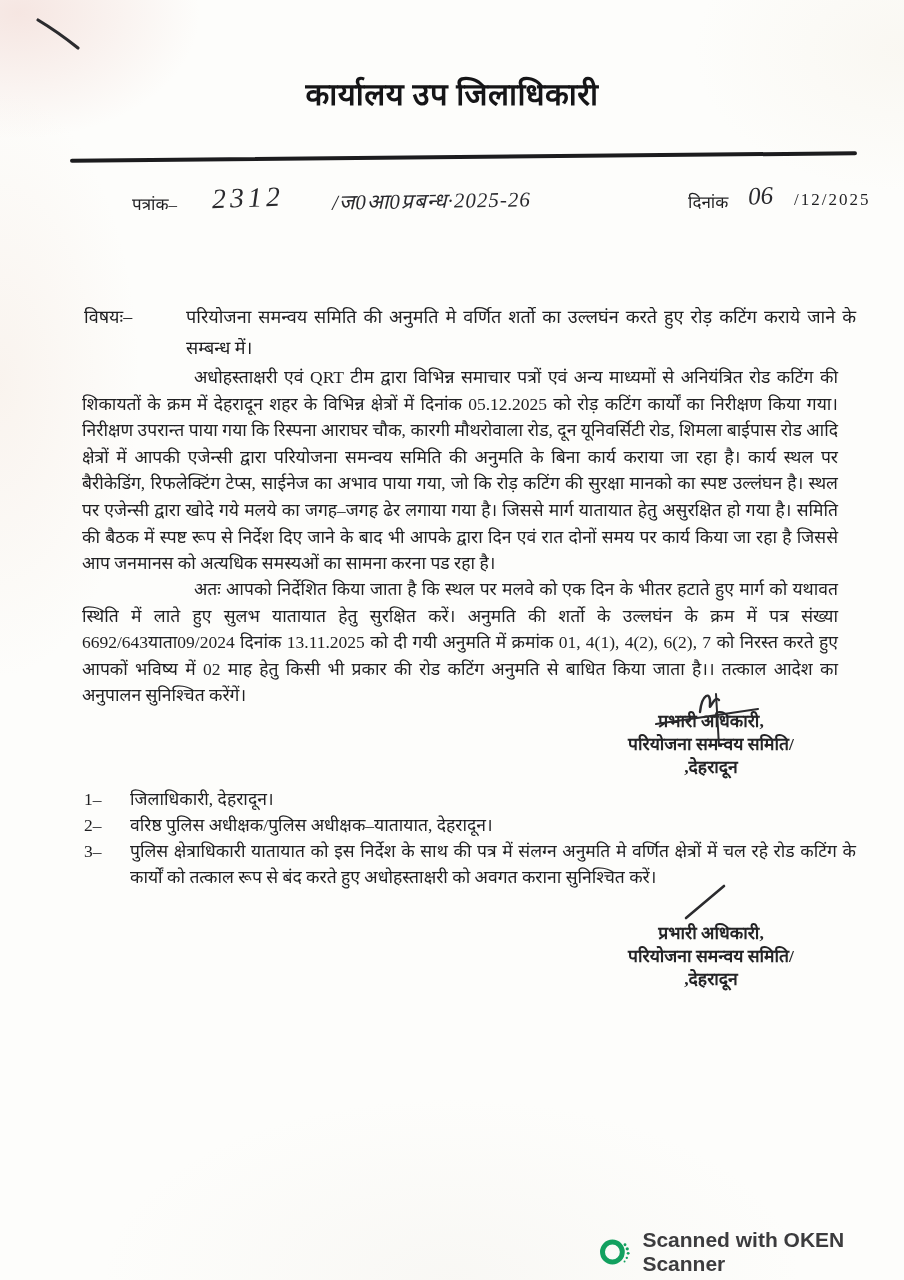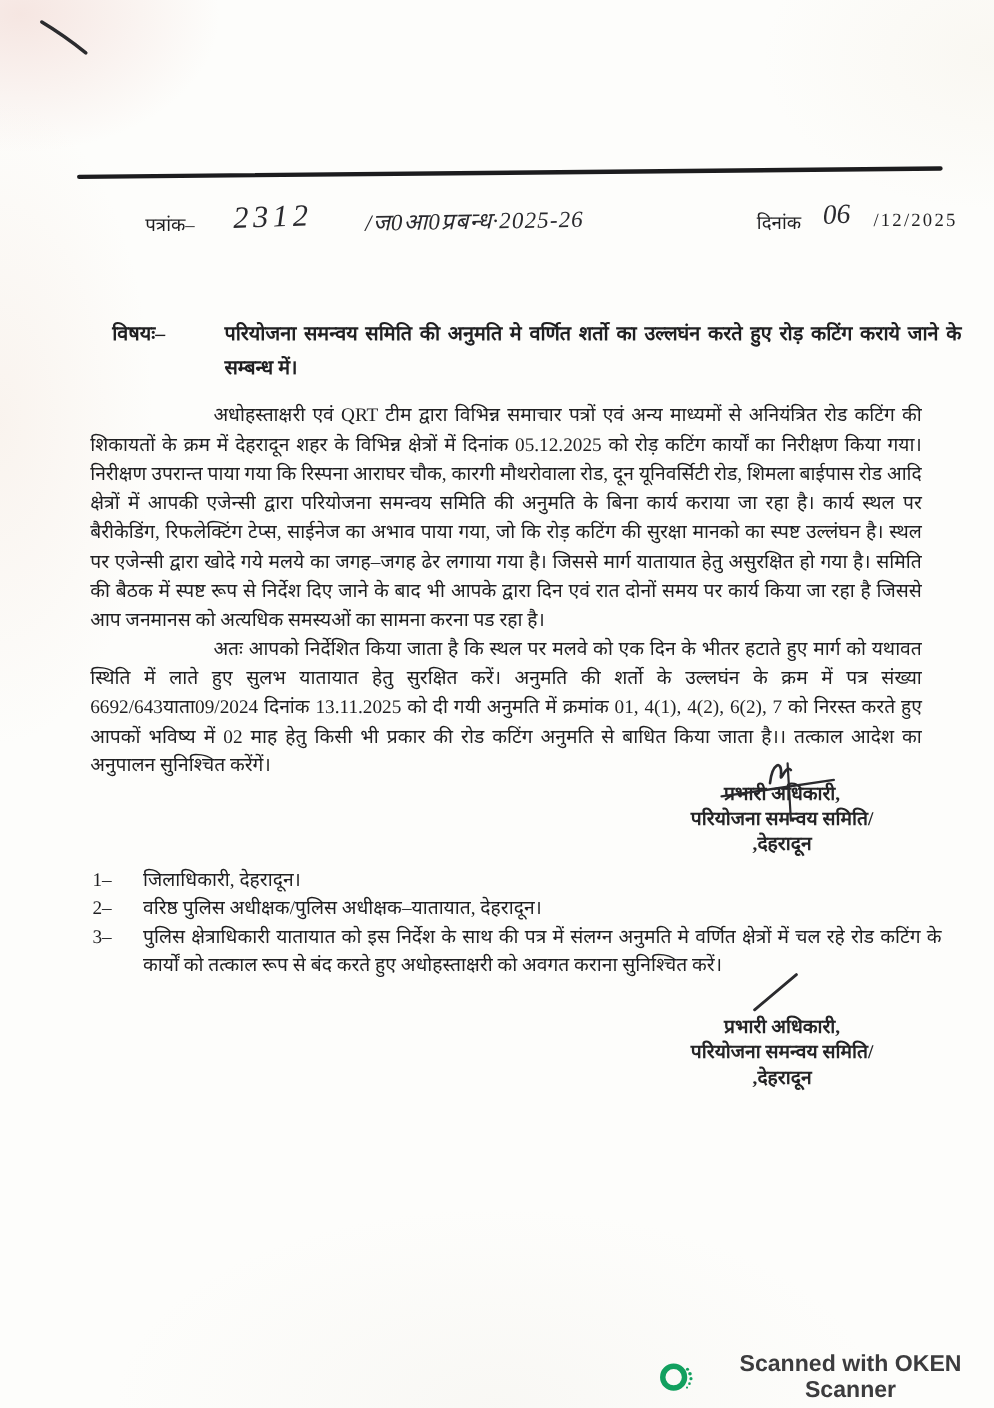--- a/index.html
+++ b/index.html
@@ -29,52 +29,53 @@
   .ref-label{position:absolute;left:0;top:10px;}
   .hand{font-style:italic;color:#2a2a2e;}
   .ref-no{position:absolute;left:80px;top:0;font-size:28px;letter-spacing:4px;transform:rotate(-2deg);}
   .ref-suffix{position:absolute;left:200px;top:4px;font-size:21px;letter-spacing:1px;transform:rotate(-1deg);}
   .date-label{position:absolute;left:556px;top:8px;}
   .date-day{position:absolute;left:616px;top:0;font-size:25px;transform:rotate(-3deg);}
   .date-rest{position:absolute;left:662px;top:8px;letter-spacing:2px;}
   
   .addr{left:84px;top:226px;width:400px;font-size:17.5px;line-height:26px;}
   
-  .subject{left:84px;top:288px;width:772px;font-weight:bold;font-size:18px;line-height:31px;margin-left:18px;}
+  .subject{left:84px;top:302px;width:772px;font-weight:normal;font-size:18px;line-height:31px;}
   .subject .lbl{position:absolute;left:0;top:0;}
   .subject .txt{display:block;margin-left:102px;text-align:justify;}
   
   .para{left:82px;width:756px;font-size:17.5px;line-height:26.6px;text-align:justify;text-indent:112px;margin:0;}
   .p1{top:364px;}
   .p2{top:576px;}
   
   .sig{width:250px;text-align:center;font-size:17.5px;line-height:23px;font-weight:bold;color:#242426;}
   .sig1{left:586px;top:710px;}
   .sig2{left:586px;top:922px;}
   .stroke{stroke:#2b2b2e;fill:none;stroke-linecap:round;}
   
   .copies{left:84px;top:786px;width:772px;font-size:17.5px;line-height:26px;}
   .copies .headline{font-weight:bold;margin-bottom:6px;}
   .copy-row{display:flex;align-items:flex-start;}
   .copy-num{width:46px;flex:0 0 46px;}
   .copy-txt{flex:1;text-align:justify;}
   
-  .badge{left:598px;top:1228px;display:flex;align-items:center;gap:12px;text-align:center;}
+  .badge{left:598px;top:1228px;display:flex;align-items:center;gap:12px;}
   .badge .txt{font-family:"Liberation Sans","DejaVu Sans",sans-serif;font-weight:bold;font-size:21px;color:#3c3c3e;}
 </style>
 </head>
 <body>
 
 <div class="page">
 
   <svg class="abs" style="left:30px;top:12px;" width="60" height="45" viewBox="0 0 60 45">
     <path d="M8 8 Q 28 20 48 36" class="stroke" stroke-width="3.2"></path>
   </svg>
 
   <div class="abs hdr">
+    <div class="l1">कार्यालय उप जिलाधिकारी</div>
   </div>
   <div class="abs rule"></div>
 
   <div class="abs refline">
     <span class="ref-label">पत्रांक–</span>
     <span class="ref-no hand">2312</span>
     <span class="ref-suffix hand">/ज0आ0प्रबन्ध·2025-26</span>
     <span class="date-label">दिनांक</span>
     <span class="date-day hand">06</span>
     <span class="date-rest">/12/2025</span>

